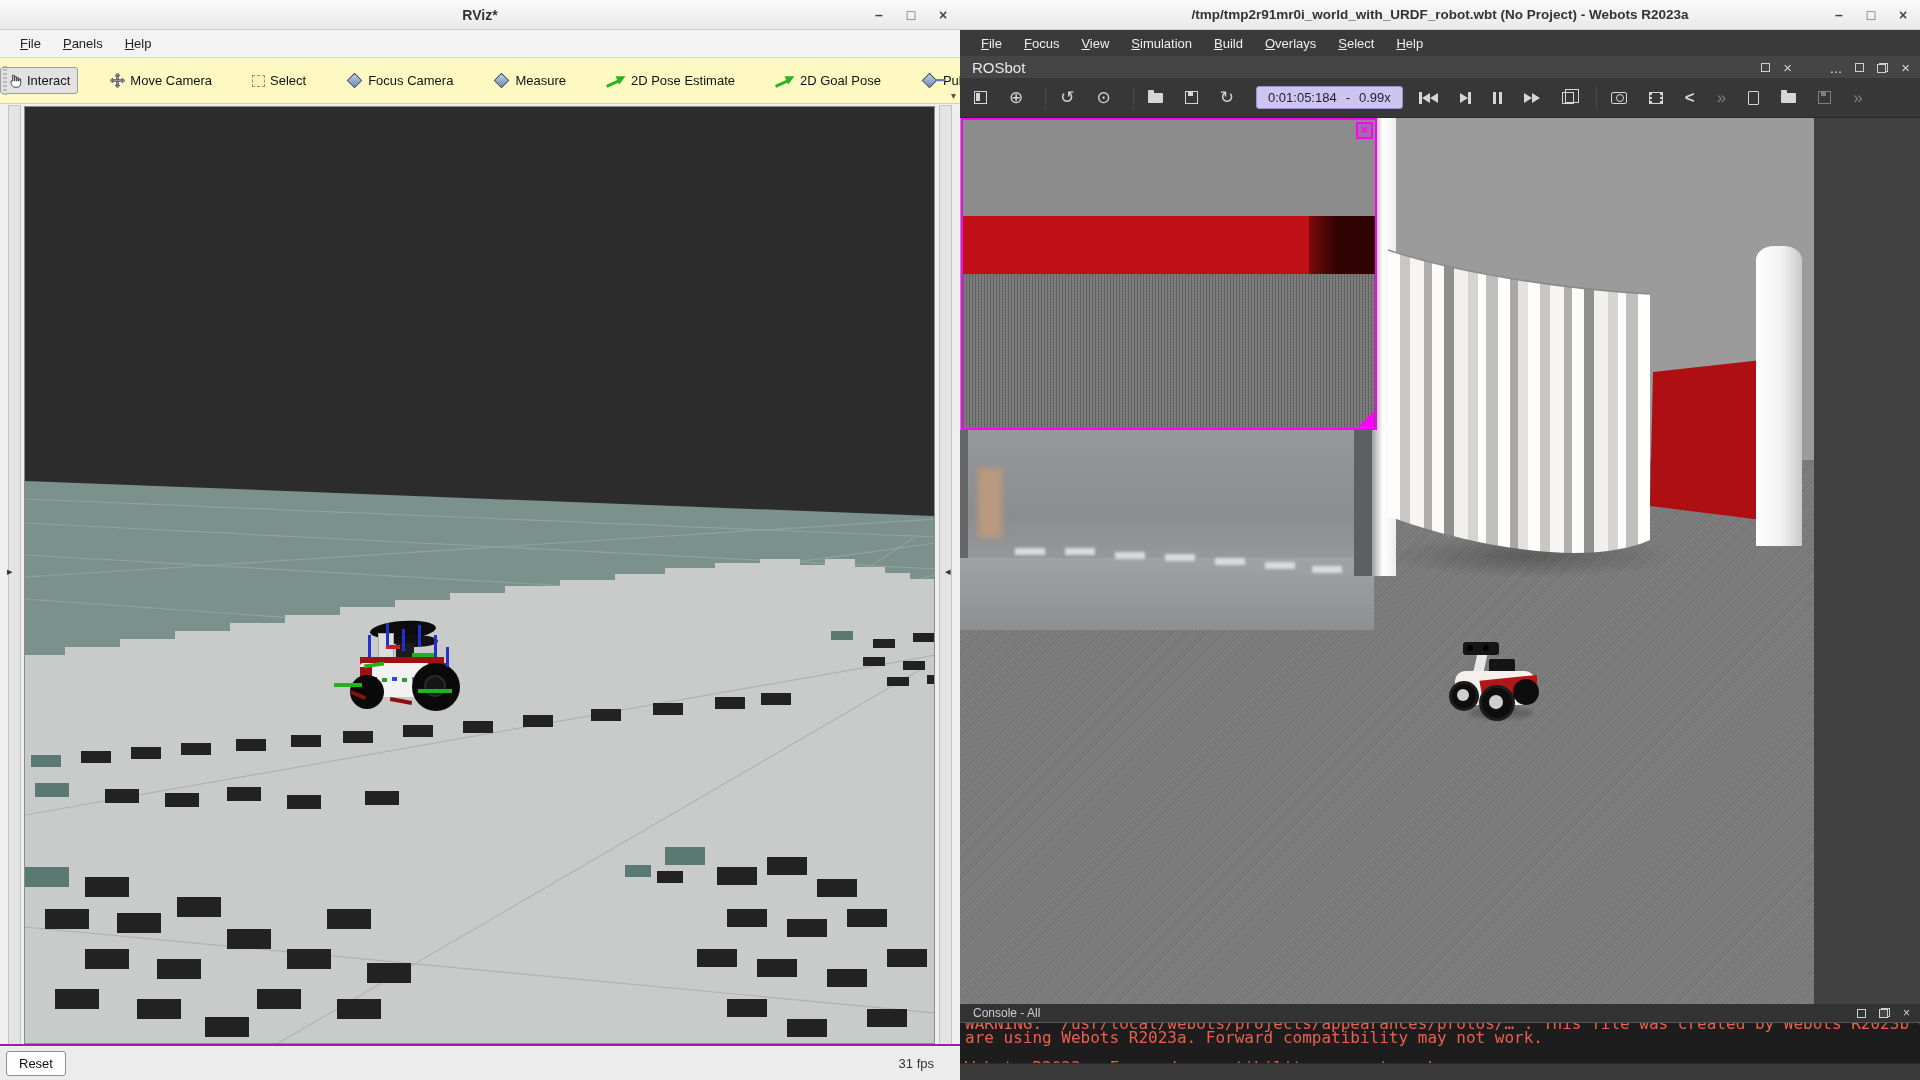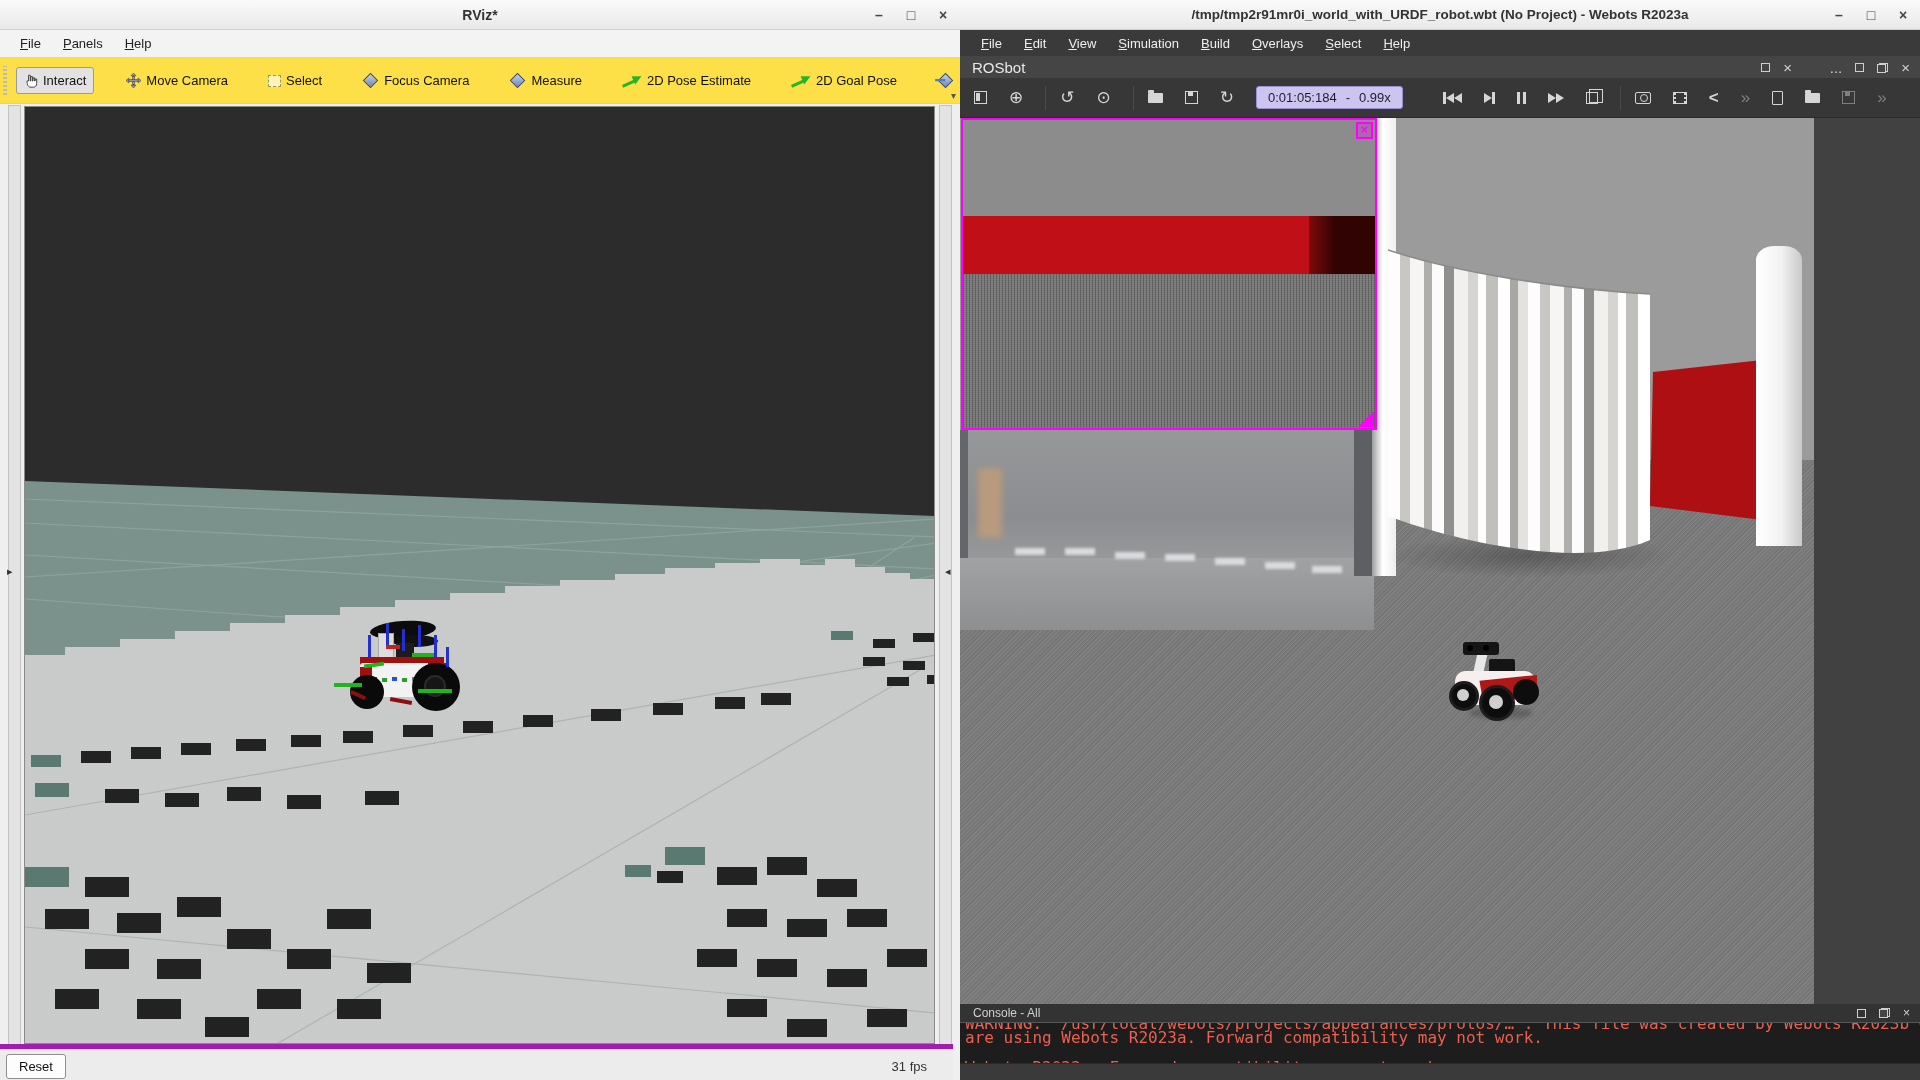--- a/index.html
+++ b/index.html
@@ -9,21 +9,21 @@
   .ul::first-letter { text-decoration:underline; }
 
   
   #rviz { left:0; width:960px; background:#f0f0f0; }
   .rv-titlebar { position:relative; height:30px; background:linear-gradient(#fafafa,#e9e9e9);
     border-bottom:1px solid #cfcfcf; text-align:center; line-height:30px; font-weight:bold; color:#333; font-size:14px;}
   .winbtns { position:absolute; right:8px; top:0; height:30px; display:flex; gap:14px; align-items:center; color:#444; font-size:14px;}
   .winbtns span { width:18px; text-align:center; cursor:default; }
   .rv-menubar { height:28px; background:#f3f3f3; border-bottom:1px solid #d6d6d6; display:flex; align-items:center; padding-left:10px; gap:2px;}
   .rv-menubar span { padding:4px 10px; color:#222; }
-  .rv-toolbar { position:relative; height:46px; background:#fde047; border-bottom:1px solid #cfcfcf; display:flex; align-items:center; padding-left:16px; gap:24px;}
+  .rv-toolbar { position:relative; height:46px; background:#fef9c3; border-bottom:1px solid #cfcfcf; display:flex; align-items:center; padding-left:0; gap:24px;}
   .rv-handle { position:absolute; left:3px; top:8px; bottom:8px; width:4px;
     background:repeating-linear-gradient(0deg,#bbb 0 2px,transparent 2px 4px); }
   .tool { display:flex; align-items:center; gap:5px; padding:5px 7px; border:1px solid transparent; border-radius:3px; color:#111; white-space:nowrap;}
   .tool.active { background:#e2e2e2; border:1px solid #9b9b9b; }
   .icon-sel { width:13px; height:12px; background:#fdf3b9; border:1px dashed #9a9a55; }
   .icon-diamond { width:11px; height:11px; transform:rotate(45deg); background:linear-gradient(135deg,#c6d2e8,#6d87b5); border:1px solid #39496e; margin:0 3px;}
   .icon-garrow { position:relative; width:20px; height:14px; }
   .icon-garrow i { position:absolute; left:0; top:8px; width:14px; height:3px; background:#27b427; transform:rotate(-24deg);}
   .icon-garrow b { position:absolute; right:0; top:0; width:0; height:0; border-left:9px solid #27b427; border-top:4px solid transparent; border-bottom:5px solid transparent; transform:rotate(-24deg);}
   .rv-minus { position:absolute; right:14px; color:#4d7dc8; font-size:20px; font-weight:bold; }
@@ -33,21 +33,21 @@
   .rv-gutter .arr { position:absolute; top:460px; font-size:11px; color:#333; }
   #rv-view { position:absolute; left:24px; top:106px; width:911px; height:938px; background:#7b918b; border:1px solid #8a8a8a; overflow:hidden; }
   .rv-dark { position:absolute; inset:0; background:#2c2c2c; clip-path:polygon(0 0,911px 0,911px 409px,0 374px); }
   .rv-grid,.rv-floorlines { position:absolute; inset:0; }
   .rv-floor { position:absolute; inset:0; background:#c9cbca;
     clip-path:polygon(0 548px,40px 548px,40px 540px,95px 540px,95px 532px,150px 532px,150px 524px,205px 524px,205px 516px,260px 516px,260px 508px,315px 508px,315px 500px,370px 500px,370px 493px,425px 493px,425px 486px,480px 486px,480px 479px,535px 479px,535px 473px,590px 473px,590px 467px,640px 467px,640px 461px,690px 461px,690px 456px,735px 456px,735px 452px,775px 452px,775px 458px,800px 458px,800px 452px,830px 452px,830px 460px,860px 460px,860px 466px,885px 466px,885px 472px,911px 472px,911px 938px,0 938px); }
   .sq { position:absolute; background:#5a7971; }
   .rv-robot { position:absolute; left:331px; top:512px; width:105px; height:92px; }
   .rv-robot i { position:absolute; }
 
-  .rv-status { position:absolute; left:0; right:7px; bottom:0; height:36px; background:#ececec; border-top:5px solid #a21caf; }
+  .rv-status { position:absolute; left:0; right:0; bottom:0; height:36px; background:#ececec; border-top:2px solid #a21caf; }
   .rv-reset { position:absolute; left:6px; top:5px; padding:4px 12px; background:#fdfdfd; border:1px solid #8f8f8f; border-radius:3px; color:#111; }
   .rv-fps { position:absolute; right:26px; top:10px; color:#333; }
 
   
   #webots { left:960px; width:960px; background:#3a3a3a; }
   .wb-titlebar { position:relative; height:30px; background:linear-gradient(#fafafa,#e9e9e9); border-bottom:1px solid #cfcfcf;
     text-align:center; line-height:30px; font-weight:bold; color:#333; font-size:13.5px; }
   .wb-menubar { height:26px; background:#3a3a3a; display:flex; align-items:center; padding-left:12px; gap:4px; }
   .wb-menubar span { padding:3px 9px; color:#eee; font-size:13px; }
   .wb-tabbar { position:relative; height:22px; background:#454545; color:#e8e8e8; font-size:15px; }
@@ -70,21 +70,21 @@
   .doc-ic { width:11px; height:14px; border:1.5px solid #d6d6d6; border-radius:1px; margin-right:22px; }
   .cube-ic { position:relative; width:12px; height:12px; border:1.5px solid #d6d6d6; margin-right:22px; }
   .cube-ic::before { content:""; position:absolute; left:2px; top:-4px; width:12px; height:12px; border:1.5px solid #d6d6d6; }
   .cam-ic { position:relative; width:16px; height:12px; border:1.5px solid #d6d6d6; border-radius:2px; margin-right:22px; }
   .cam-ic::before { content:""; position:absolute; left:4px; top:1.5px; width:6px; height:6px; border:1.5px solid #d6d6d6; border-radius:50%; }
   .film-ic { width:14px; height:12px; border:1.5px solid #d6d6d6; background:repeating-linear-gradient(0deg,#d6d6d6 0 2px,transparent 2px 4px) left/2px 100% no-repeat, repeating-linear-gradient(0deg,#d6d6d6 0 2px,transparent 2px 4px) right/2px 100% no-repeat; margin-right:22px; }
   .media { display:flex; align-items:center; margin-right:22px; }
   .tr { width:0; height:0; border-top:5px solid transparent; border-bottom:5px solid transparent; }
   .tr.r { border-left:8px solid #d6d6d6; } .tr.l { border-right:8px solid #d6d6d6; }
   .vb { width:3px; height:12px; background:#d6d6d6; }
-  .timebox { display:flex; gap:9px; align-items:center; background:#cdc5f0; border:1px solid #9a8fd0; border-radius:3px; color:#1d1d2e; font-size:13px; padding:3px 11px; margin-right:40px; }
+  .timebox { display:flex; gap:9px; align-items:center; background:#cdc5f0; border:1px solid #9a8fd0; border-radius:3px; color:#1d1d2e; font-size:13px; padding:3px 11px; margin-right:16px; }
   .dim { opacity:.45; }
 
   #wb-view { position:absolute; left:0px; top:118px; width:854px; height:886px; background:#9b9b9b; overflow:hidden; }
   .wb-floor { position:absolute; inset:0;
      background:#7b7b7b; clip-path:polygon(0 494px,412px 455px,436px 455px,436px 342px,854px 342px,854px 886px,0 886px); }
   .wb-floor::after { content:""; position:absolute; inset:0;
      background:repeating-linear-gradient(135deg,rgba(255,255,255,.05) 0 1px,rgba(0,0,0,.06) 1px 2px,transparent 2px 3px); }
   .wb-interior { position:absolute; left:0; top:312px; width:414px; height:200px; }
   .wb-wall { position:absolute; inset:0 0 55px 0; background:linear-gradient(#96989a,#8b8d90 60%,#9b9d9f); filter:blur(1px); }
   .wb-window { position:absolute; left:18px; top:38px; width:24px; height:70px; background:#b99a7e; filter:blur(3px); }
@@ -268,21 +268,21 @@
   <div class="wb-titlebar">
     <span>/tmp/tmp2r91mr0i_world_with_URDF_robot.wbt (No Project) - Webots R2023a</span>
     <div class="winbtns">
       <span>–</span>
       <span>□</span>
       <span>×</span>
     </div>
   </div>
   <div class="wb-menubar">
     <span class="ul">File</span>
-    <span class="ul">Edit</span>
+    <span class="ul">Focus</span>
     <span class="ul">View</span>
     <span class="ul">Simulation</span>
     <span class="ul">Build</span>
     <span class="ul">Overlays</span>
     <span class="ul">Select</span>
     <span class="ul">Help</span>
   </div>
   <div class="wb-tabbar">
     <span class="tabname">ROSbot</span>
     <div class="tab-icons" style="right:128px;">

